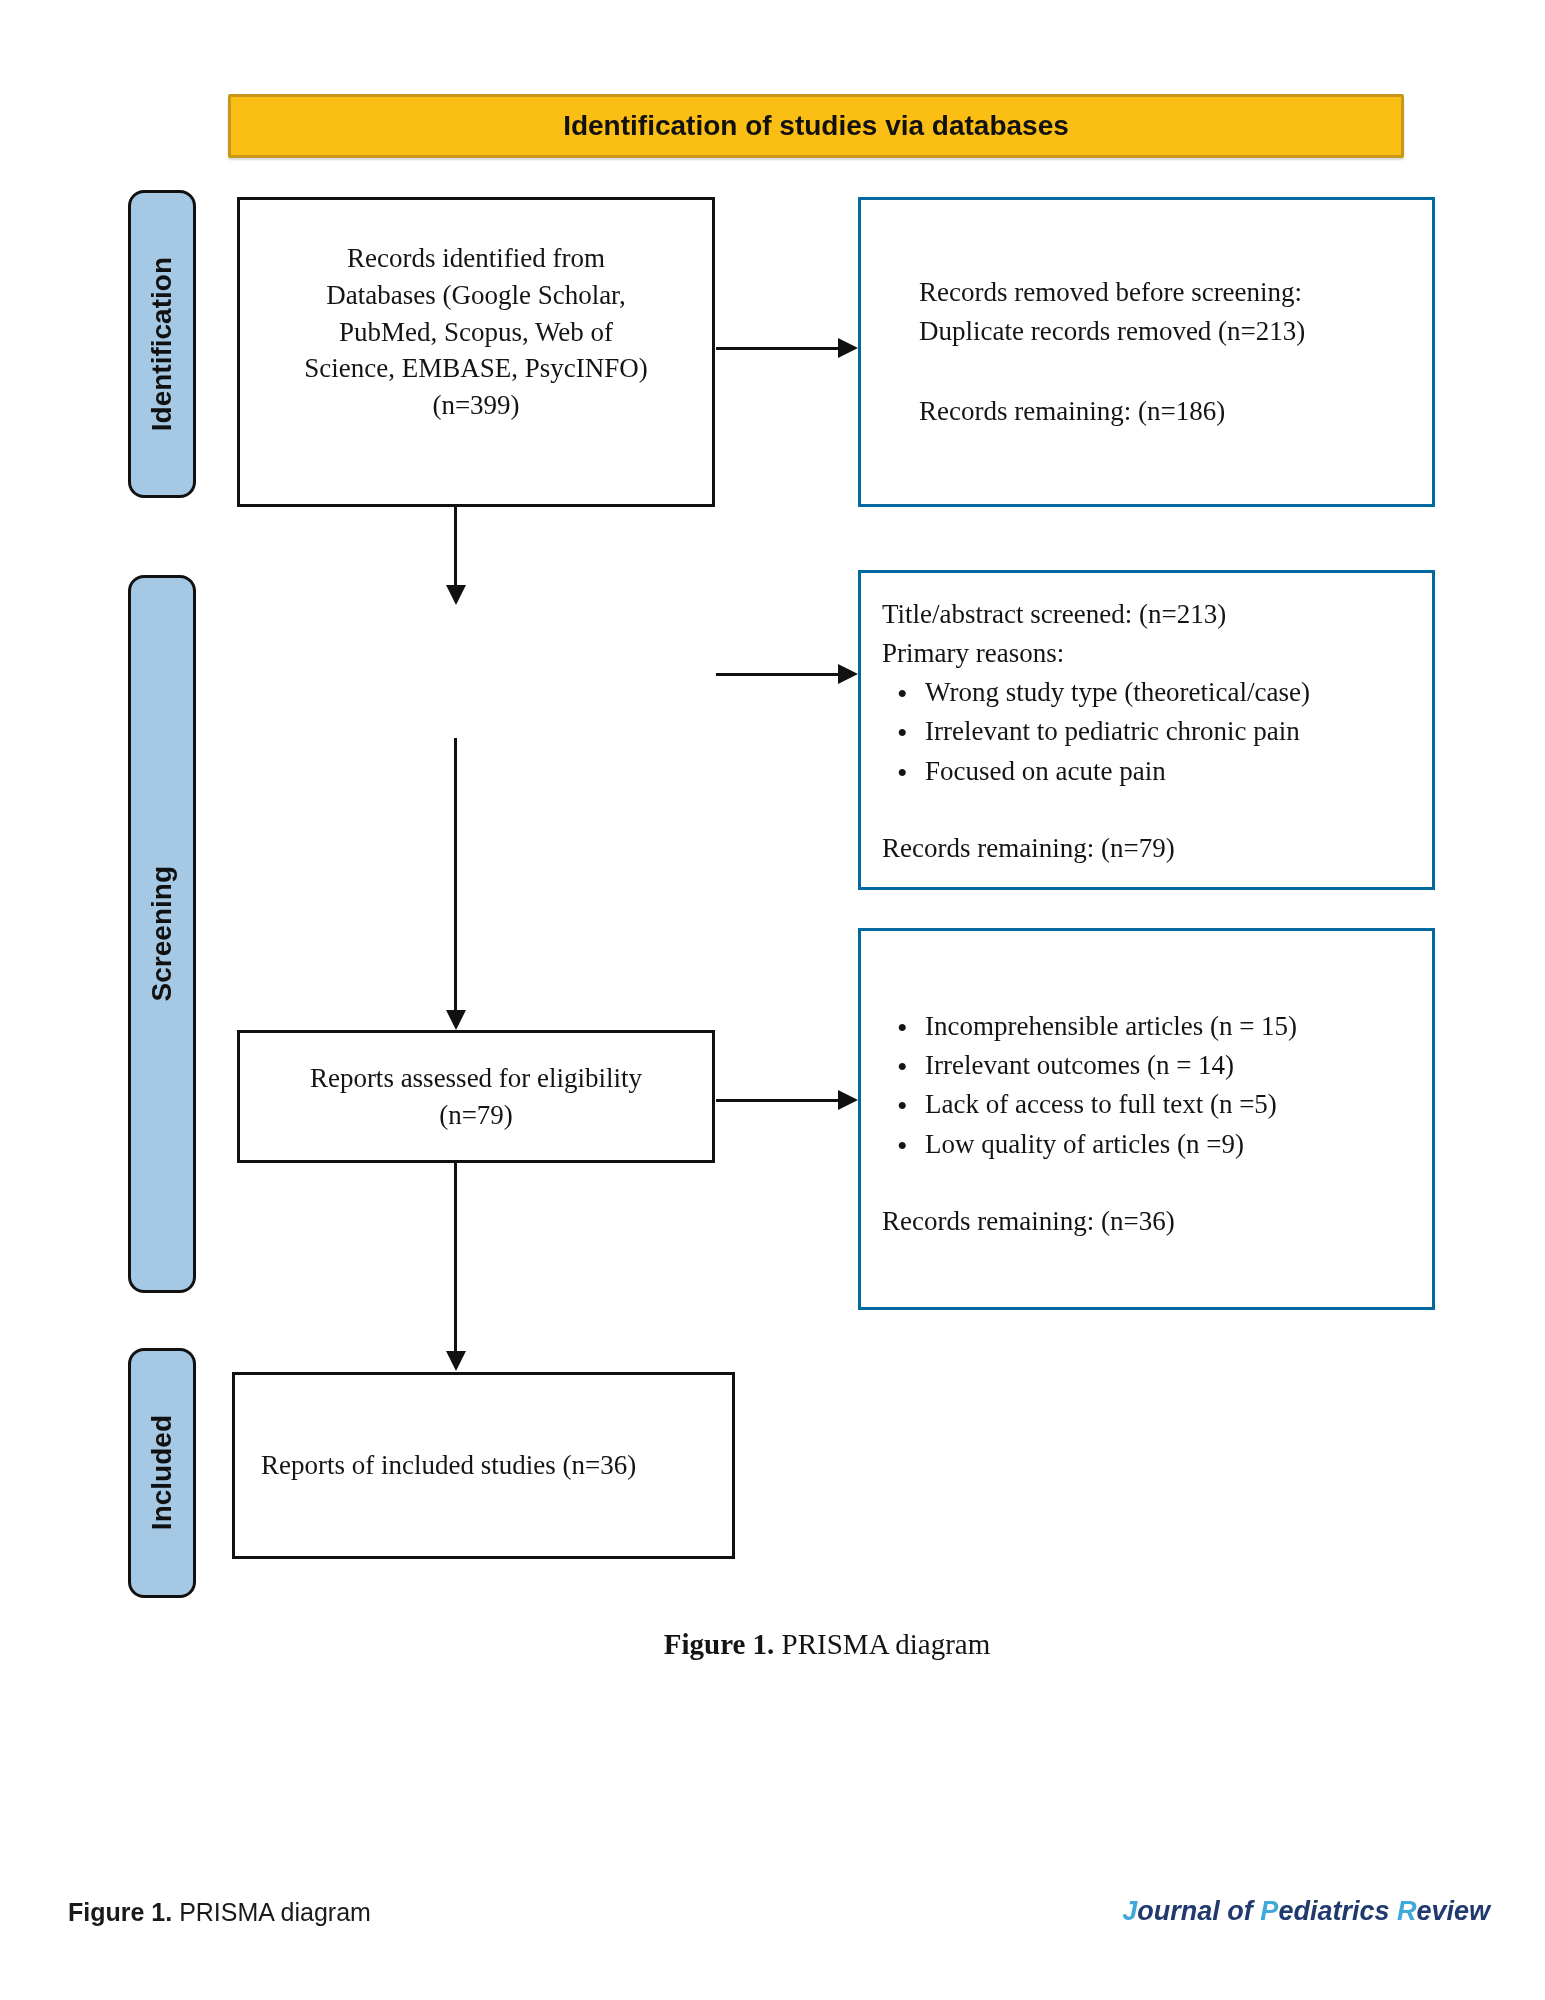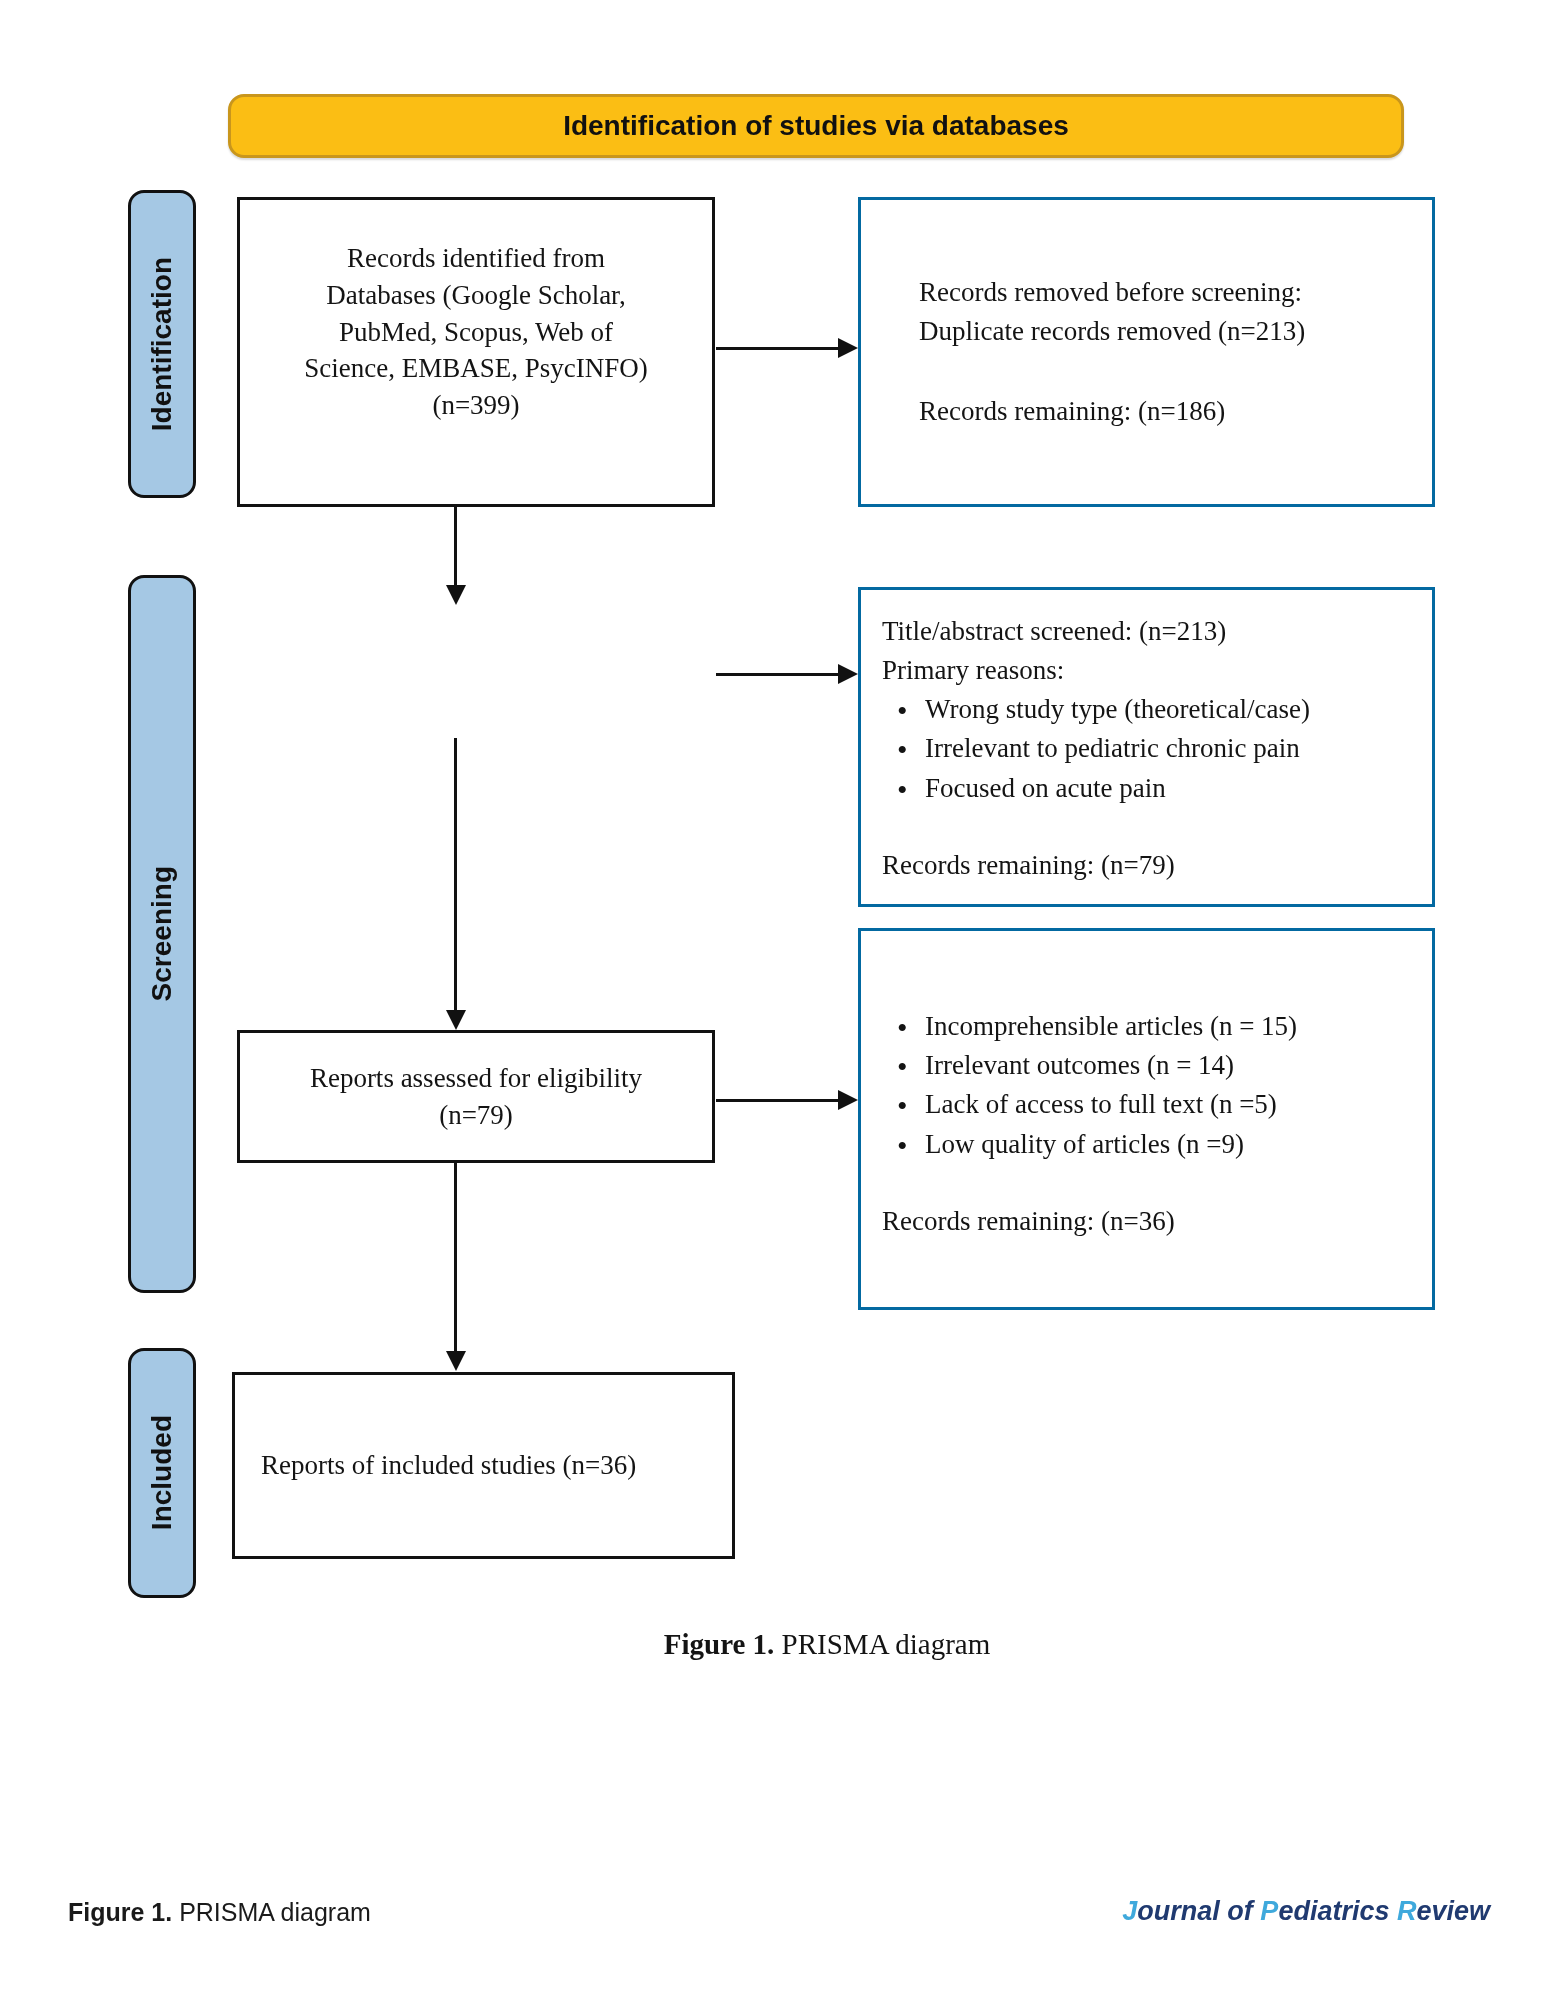--- a/index.html
+++ b/index.html
@@ -7,21 +7,21 @@
     position:relative;
     width:1545px;height:2000px;
     background:#ffffff;
     font-family:"Liberation Serif", serif;
     color:#141414;
     overflow:hidden;
   }
   
   .banner{
     position:absolute;left:228px;top:94px;width:1176px;height:64px;
-    background:#FBBE14;border:3px solid #C9961C;border-radius:16px;
+    background:#FBBE14;border:3px solid #C9961C;border-radius:2px;
     display:flex;align-items:center;justify-content:center;
     box-sizing:border-box;
     box-shadow:0 2px 2px rgba(0,0,0,0.15);
   }
   .banner span{
     font-family:"Liberation Sans", sans-serif;font-weight:bold;font-size:28px;color:#111;
   }
   
   .stage{
     position:absolute;left:128px;width:68px;
@@ -50,21 +50,21 @@
     display:flex;align-items:center;padding-left:26px;
   }
   
   .sbox{
     position:absolute;left:858px;width:577px;background:#fff;border:3px solid #0369a1;
     box-sizing:border-box;font-size:27px;line-height:1.45;
     display:flex;flex-direction:column;
   }
   #box-records-removed{top:197px;height:310px;justify-content:center;padding-left:58px;padding-right:10px;}
   #box-records-removed .para2{margin-top:40px;}
-  #box-title-abstract{top:570px;height:320px;padding:22px 10px 0 21px;margin-top:17px;}
+  #box-title-abstract{top:570px;height:320px;padding:22px 10px 0 21px;}
   #box-reports-excluded{top:928px;height:382px;justify-content:center;padding:10px 10px 0 21px;}
   .remaining{margin-top:38px;}
   ul.reasons{list-style:none;margin:0;padding:0;}
   ul.reasons li{position:relative;padding-left:43px;}
   ul.reasons li::before{
     content:"\2022";position:absolute;left:15px;top:-1px;font-size:30px;
   }
   
   .hline{position:absolute;height:3px;background:#111;}
   .vline{position:absolute;width:3px;background:#111;}

